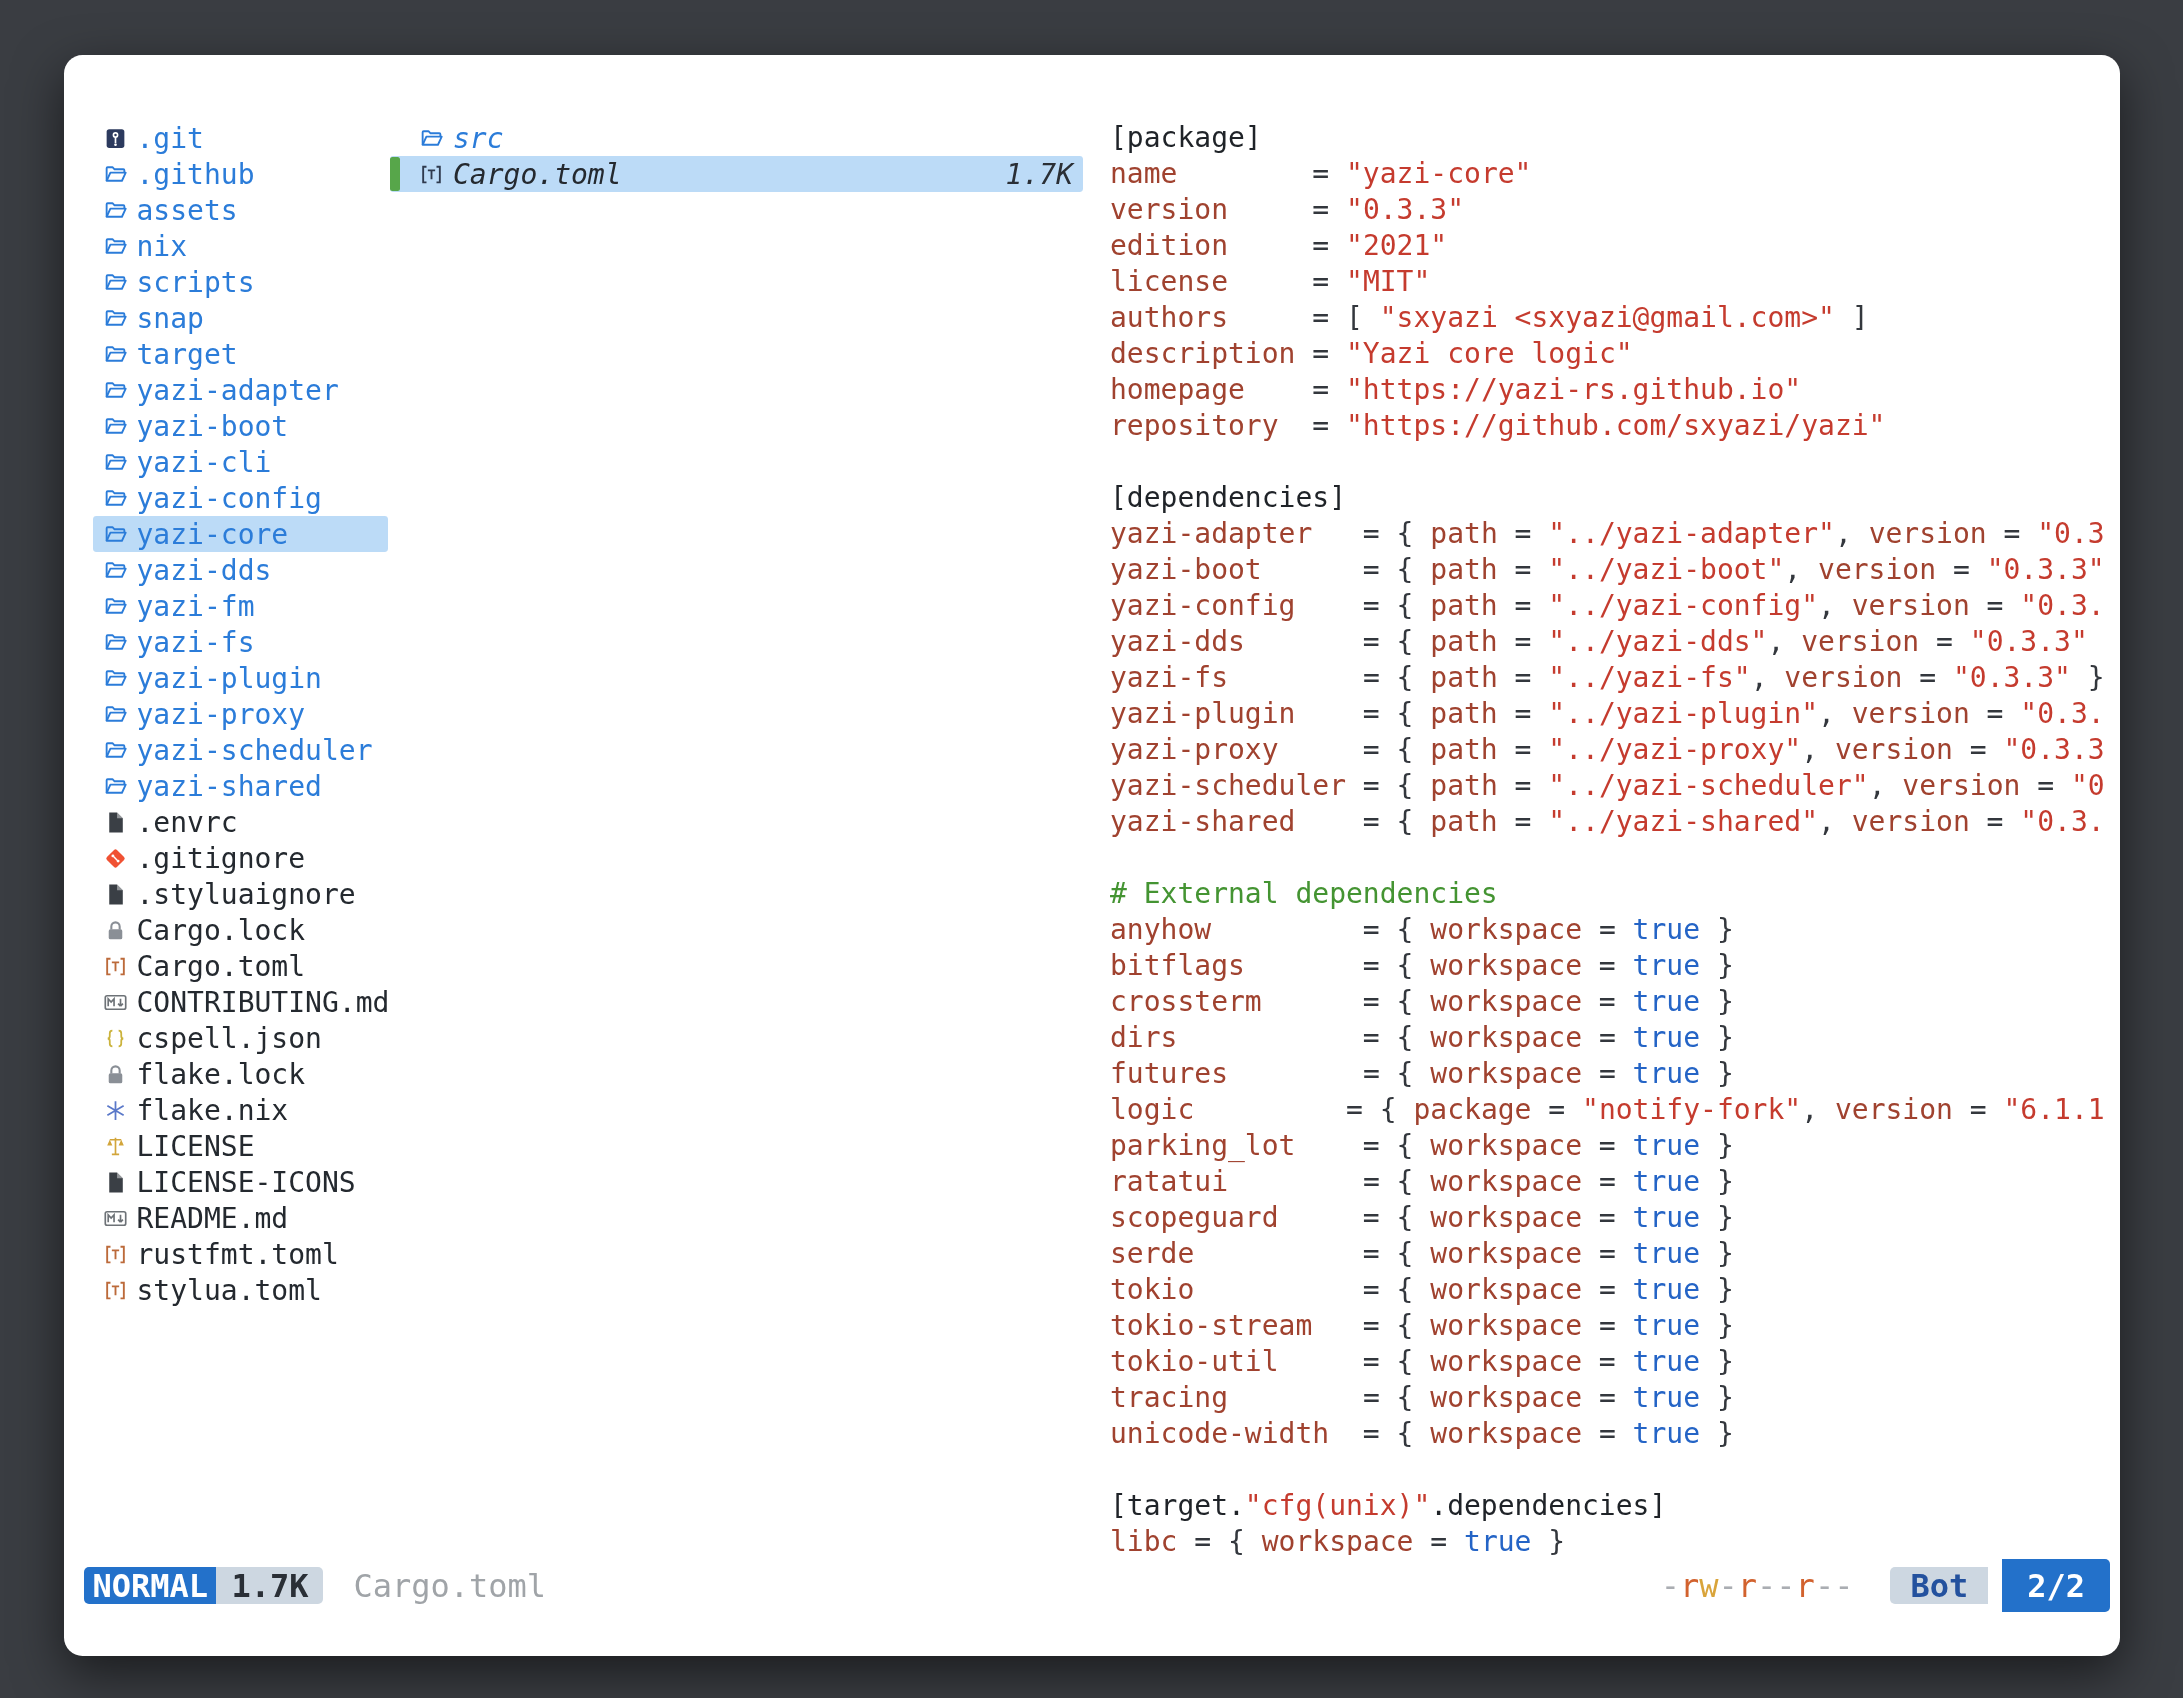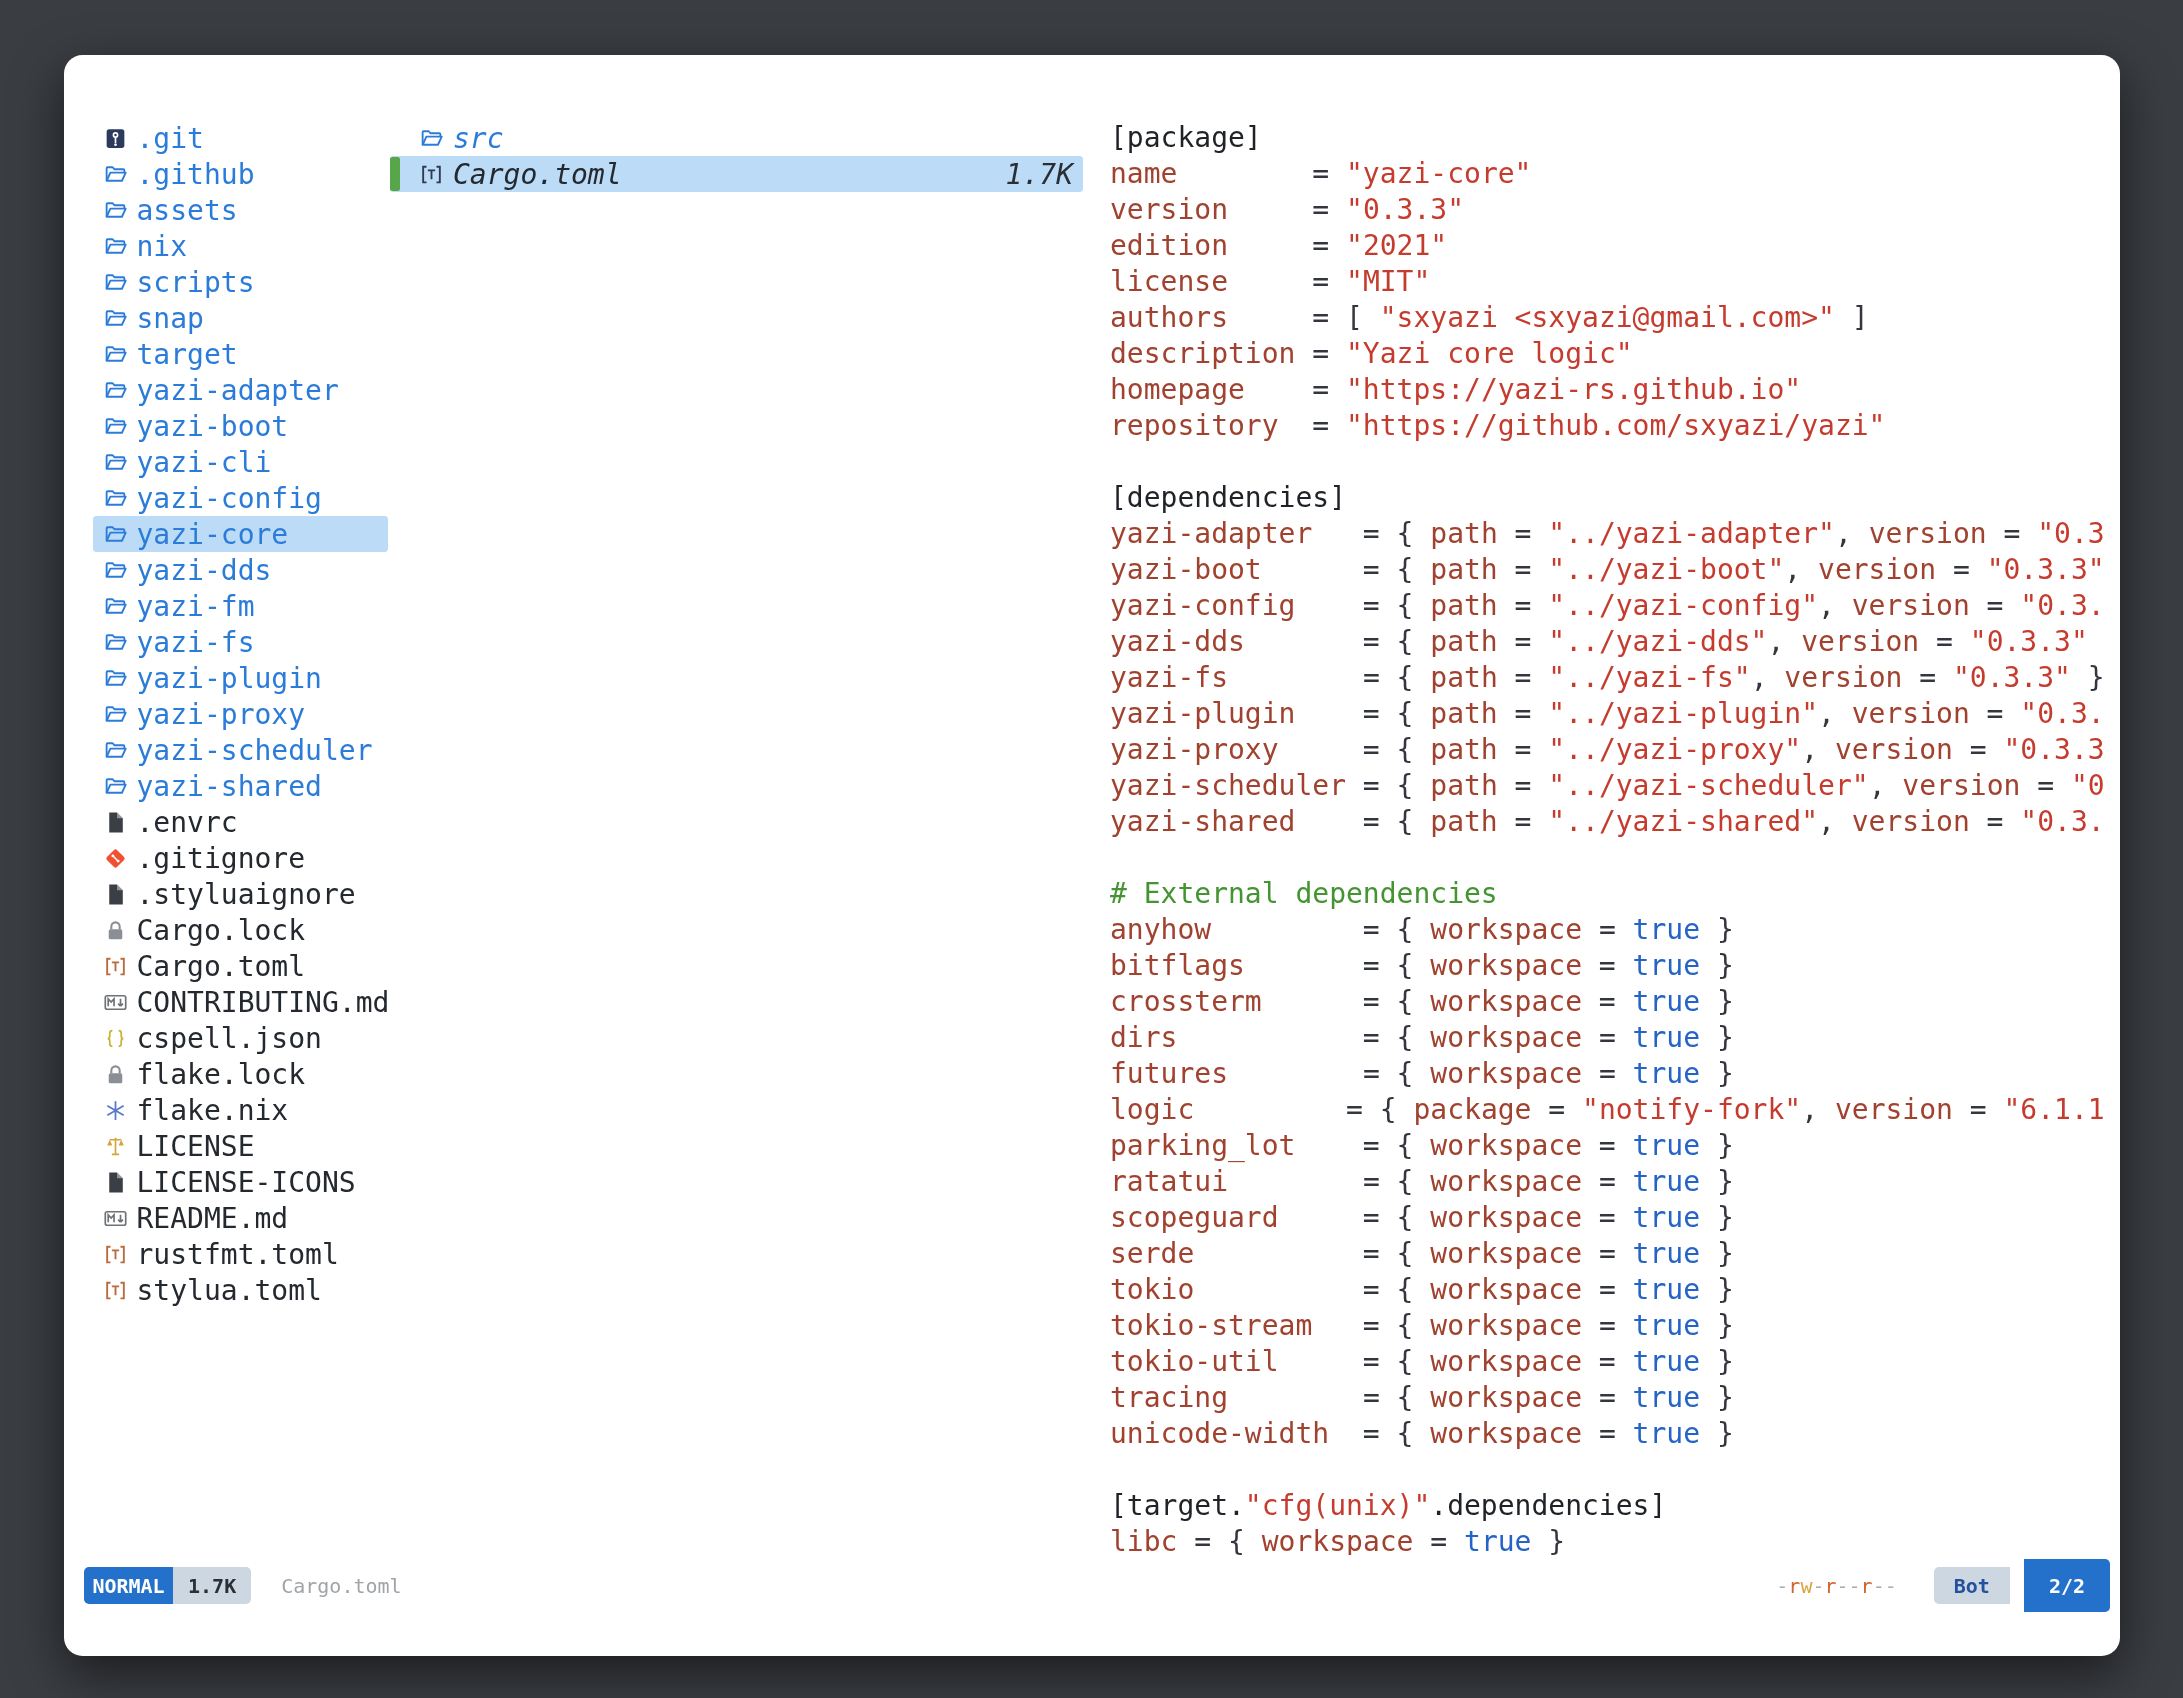--- a/index.html
+++ b/index.html
@@ -39,21 +39,21 @@
   
   .pline{height:36px;line-height:36px;white-space:pre;}
   .tk-sec{color:#1f2328;}
   .tk-key{color:var(--key,#a0422f);}
   .tk-op{color:#33373d;}
   .tk-str{color:var(--string,#c53b2e);}
   .tk-bool{color:var(--boolean,#2464c6);}
   .tk-com{color:var(--comment,#449432);}
 
   
-  .status-bar{position:absolute;left:20px;right:10px;bottom:52px;height:37px;display:flex;align-items:center;font-size:20px;}
+  .status-bar{position:absolute;left:20px;right:10px;bottom:52px;height:37px;display:flex;align-items:center;font-size:32px;}
   .left-chips{display:flex;align-items:stretch;height:37px;}
   .chip{display:inline-flex;align-items:center;height:37px;font-weight:bold;}
   .chip.mode{background:var(--accent,#2371ca);color:#fff;padding:0 8.4px;border-radius:5px 0 0 5px;}
   .chip.size-chip{background:#cdd7e1;color:#2a2f36;padding:0 15px;border-radius:0 5px 5px 0;}
   .status-file{color:var(--muted,#a0a4a8);margin-left:30px;}
   .status-right{margin-left:auto;display:flex;align-items:center;}
   .perms{margin-right:37px;}
   .p-dash{color:#aaadb2;}
   .p-r{color:#d2622e;}
   .p-w{color:#d9a43a;}

